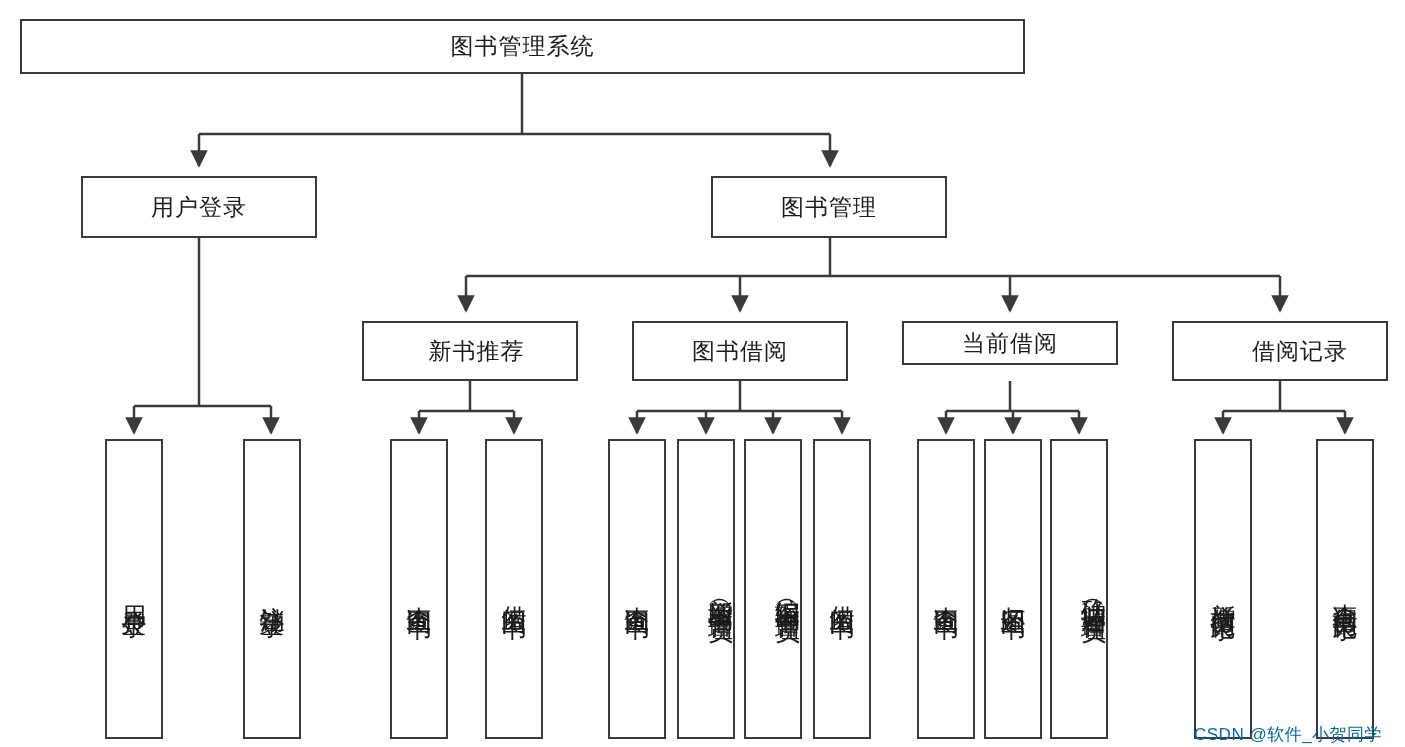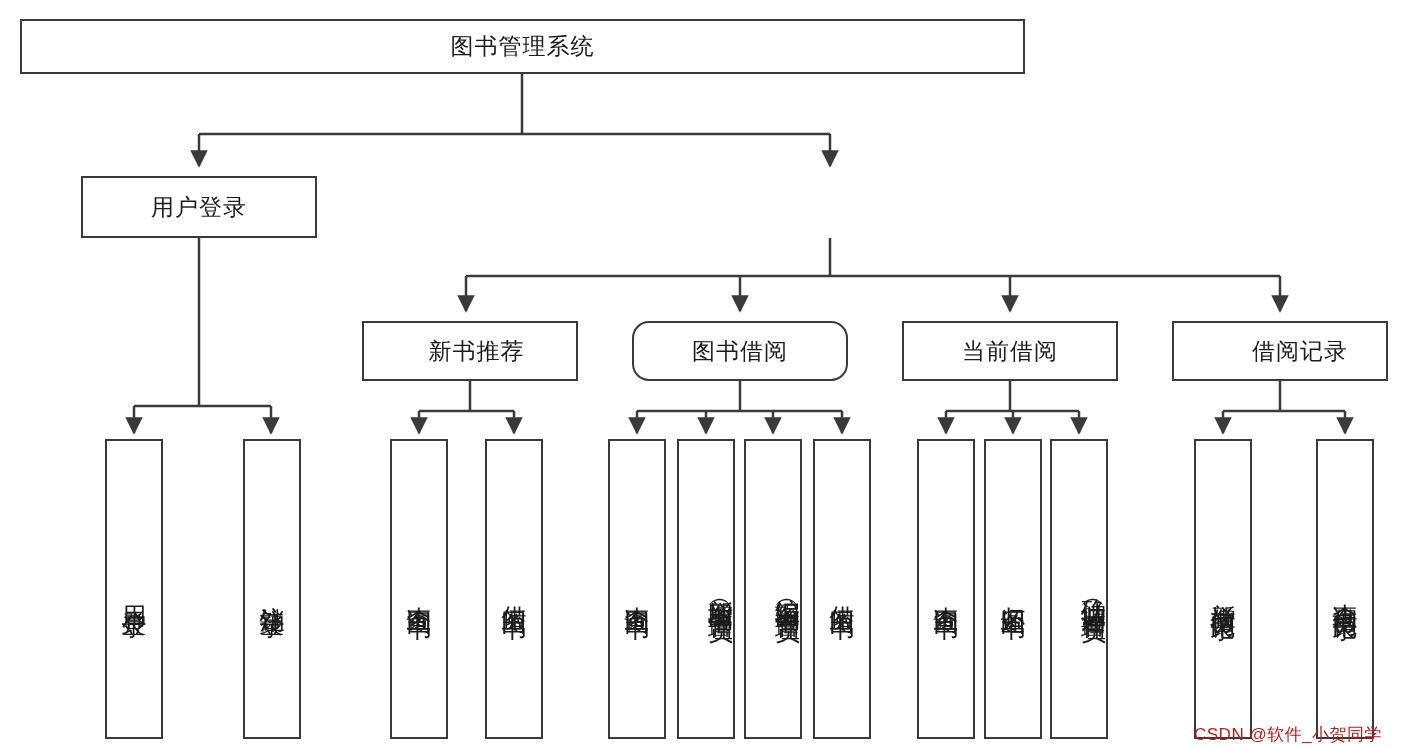--- a/index.html
+++ b/index.html
@@ -57,21 +57,21 @@
   }
   .node.vert.topalign {
     align-items: flex-start;
   }
   .node.vert.midalign {
     align-items: center;
   }
   .watermark {
     position: absolute;
     font-size: 17px;
-    color: #b91c1c;
+    color: #0369a1;
     white-space: nowrap;
     letter-spacing: 0.5px;
   }
 </style>
 </head>
 <body>
 
 <div id="canvas">
 
   <svg class="edges" viewBox="0 0 1405 747">
@@ -124,28 +124,31 @@
     </g>
   </svg>
 
   <div class="node horiz" style="left:20px; top:13px; width:1005px; height:55px;">
     <span>图书管理系统</span>
   </div>
 
   <div class="node horiz" style="left:81px; top:170px; width:236px; height:62px;">
     <span>用户登录</span>
   </div>
+  <div class="node horiz" style="left:711px; top:170px; width:236px; height:62px;">
+    <span>图书管理</span>
+  </div>
 
   <div class="node horiz" style="left:362px; top:315px; width:216px; height:60px;padding-left:13px;">
     <span>新书推荐</span>
   </div>
-  <div class="node horiz" style="left:632px; top:315px; width:216px; height:60px;border-radius:17px;">
+  <div class="node horiz" style="left:632px; top:315px; width:216px; height:60px;">
     <span>图书借阅</span>
   </div>
-  <div class="node horiz" style="left:902px; top:315px; width:216px; height:60px;">
+  <div class="node horiz" style="left:902px; top:315px; width:216px; height:44px;">
     <span>当前借阅</span>
   </div>
   <div class="node horiz" style="left:1172px; top:315px; width:216px; height:60px;padding-left:40px;">
     <span>借阅记录</span>
   </div>
 
   <div class="node vert midalign" style="left:105px; top:433px; width:58px; height:300px;">
     <span class="vtext">用户登录</span>
   </div>
   <div class="node vert midalign" style="left:243px; top:433px; width:58px; height:300px;">

